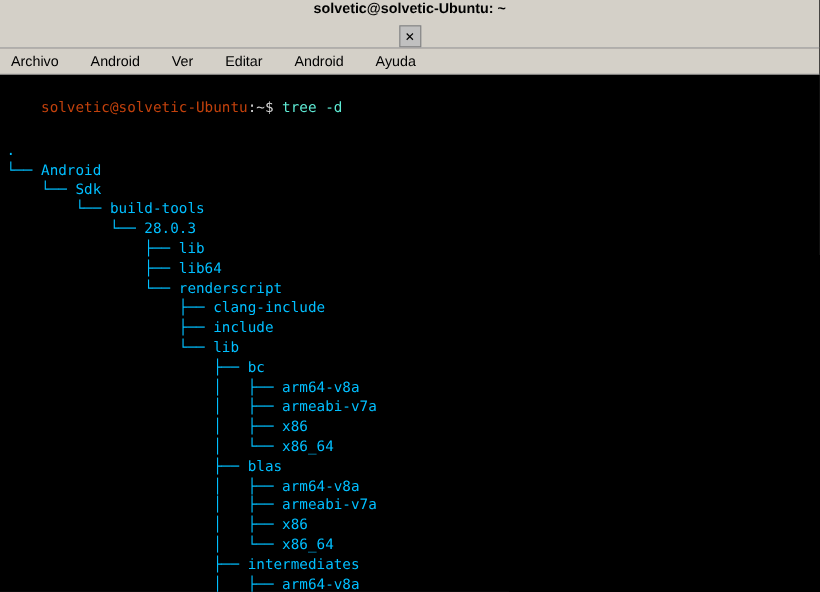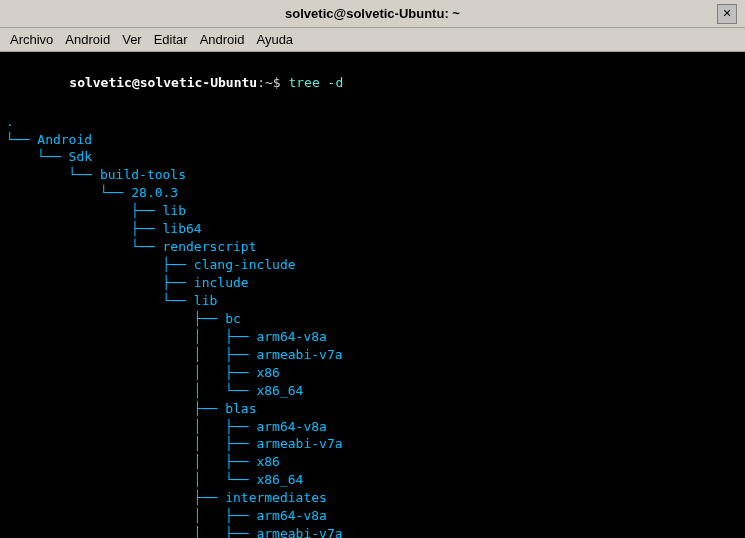--- a/index.html
+++ b/index.html
@@ -13,26 +13,27 @@
       height: 538px;
       font-family: 'DejaVu Sans Mono', 'Courier New', monospace;
       font-size: 13px;
       background: #2d2d2d;
       overflow: hidden;
     }
 
     
     .title-bar {
       background: #d4d0c8;
-      height: 28px;
+      height: 44px;
       display: flex;
       align-items: center;
       justify-content: space-between;
       padding: 0 8px;
       border-bottom: 1px solid #a0a0a0;
+      flex-direction: column;
     }
 
     .title-bar-title {
       flex: 1;
       text-align: center;
       font-family: sans-serif;
       font-size: 13px;
       font-weight: bold;
       color: #000;
     }
@@ -51,21 +52,21 @@
     }
 
     
     .menu-bar {
       background: #d4d0c8;
       height: 24px;
       display: flex;
       align-items: center;
       padding: 0 4px;
       border-bottom: 1px solid #a0a0a0;
-      gap: 0;
+      gap: 17px;
     }
 
     .menu-item {
       font-family: sans-serif;
       font-size: 13px;
       color: #000;
       padding: 2px 6px;
       cursor: pointer;
     }
 
@@ -78,23 +79,22 @@
       overflow: hidden;
       line-height: 1.4;
     }
 
     .prompt-line {
       white-space: pre;
       margin-bottom: 2px;
     }
 
     .prompt-user {
-      color: #ffffff;
-      font-weight: bold;
-      margin-left: 32px;
+      color: #c2410c;
+      font-weight: normal;
     }
 
     .prompt-symbol {
       color: #d3d3d3;
     }
 
     .prompt-command {
       color: #5eead4;
     }
 

